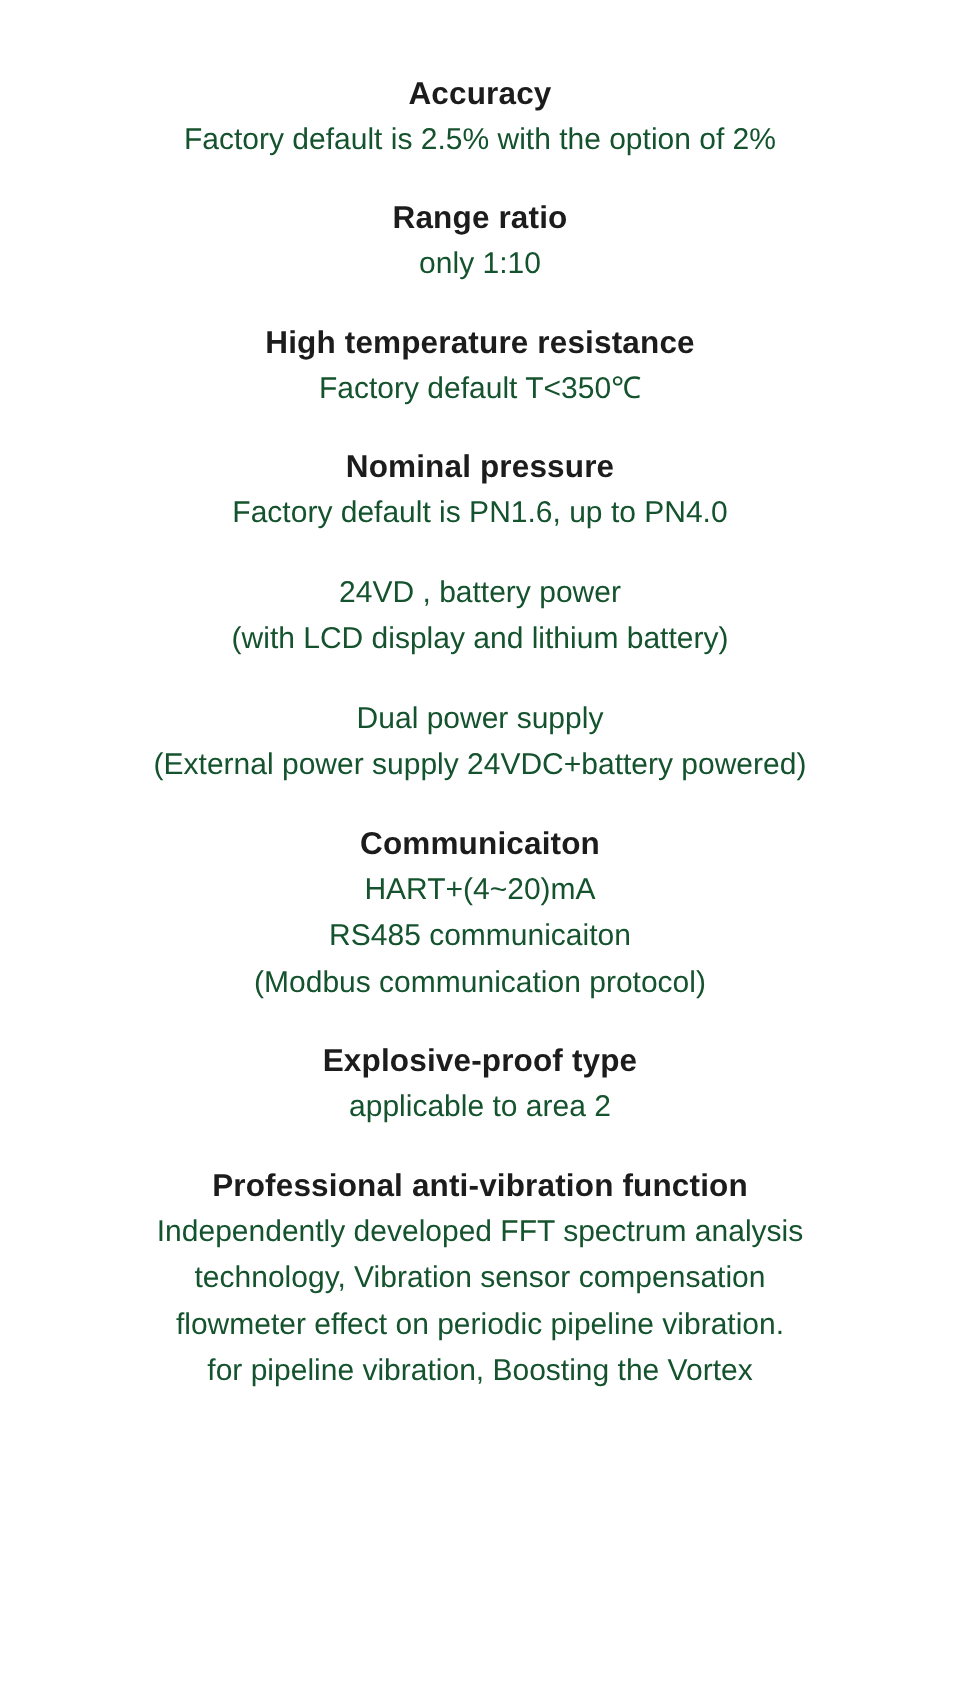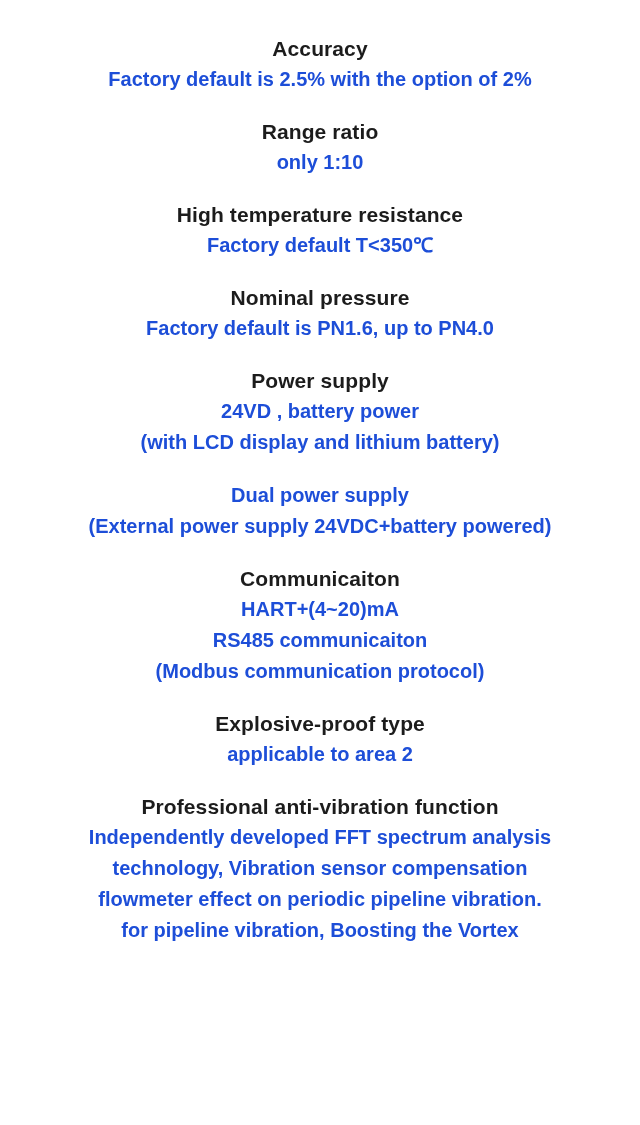--- a/index.html
+++ b/index.html
@@ -11,21 +11,21 @@
     height: 1125px;
     background: #ffffff;
     font-family: "Liberation Sans", sans-serif;
     color: #808080;
     overflow: hidden;
   }
   .sheet {
     width: 640px;
     height: 1125px;
     box-sizing: border-box;
-    padding: 34px 18px 0 18px;
+    padding: 48px 18px 0 18px;
     display: flex;
     flex-direction: column;
     align-items: flex-start;
   }
   .spec-block {
     width: 100%;
     text-align: center;
     margin-bottom: 22px;
   }
   .spec-block:last-child {
@@ -33,23 +33,23 @@
   }
   .spec-title {
     font-size: 21px;
     font-weight: bold;
     color: #1c1c1c;
     line-height: 30px;
     letter-spacing: 0.1px;
   }
   .spec-line {
     font-size: 20px;
-    color: #1d4ed8;
+    color: #14532d;
     line-height: 31px;
-    font-weight: bold;
+    font-weight: normal;
   }
   .spec-block.no-title .spec-line {
     line-height: 31px;
   }
 </style>
 </head>
 <body>
 
 <div class="sheet">
 
@@ -63,21 +63,20 @@
     </div>
     <div class="spec-block">
       <div class="spec-title">High temperature resistance</div>
       <div class="spec-line">Factory default T&lt;350℃</div>
     </div>
     <div class="spec-block">
       <div class="spec-title">Nominal pressure</div>
       <div class="spec-line">Factory default is PN1.6, up to PN4.0</div>
     </div>
     <div class="spec-block">
-      <div class="spec-title">Power supply</div>
       <div class="spec-line">24VD , battery power</div>
       <div class="spec-line">(with LCD display and lithium battery)</div>
     </div>
     <div class="spec-block no-title">
       <div class="spec-line">Dual power supply</div>
       <div class="spec-line">(External power supply 24VDC+battery powered)</div>
     </div>
     <div class="spec-block">
       <div class="spec-title">Communicaiton</div>
       <div class="spec-line">HART+(4~20)mA</div>

